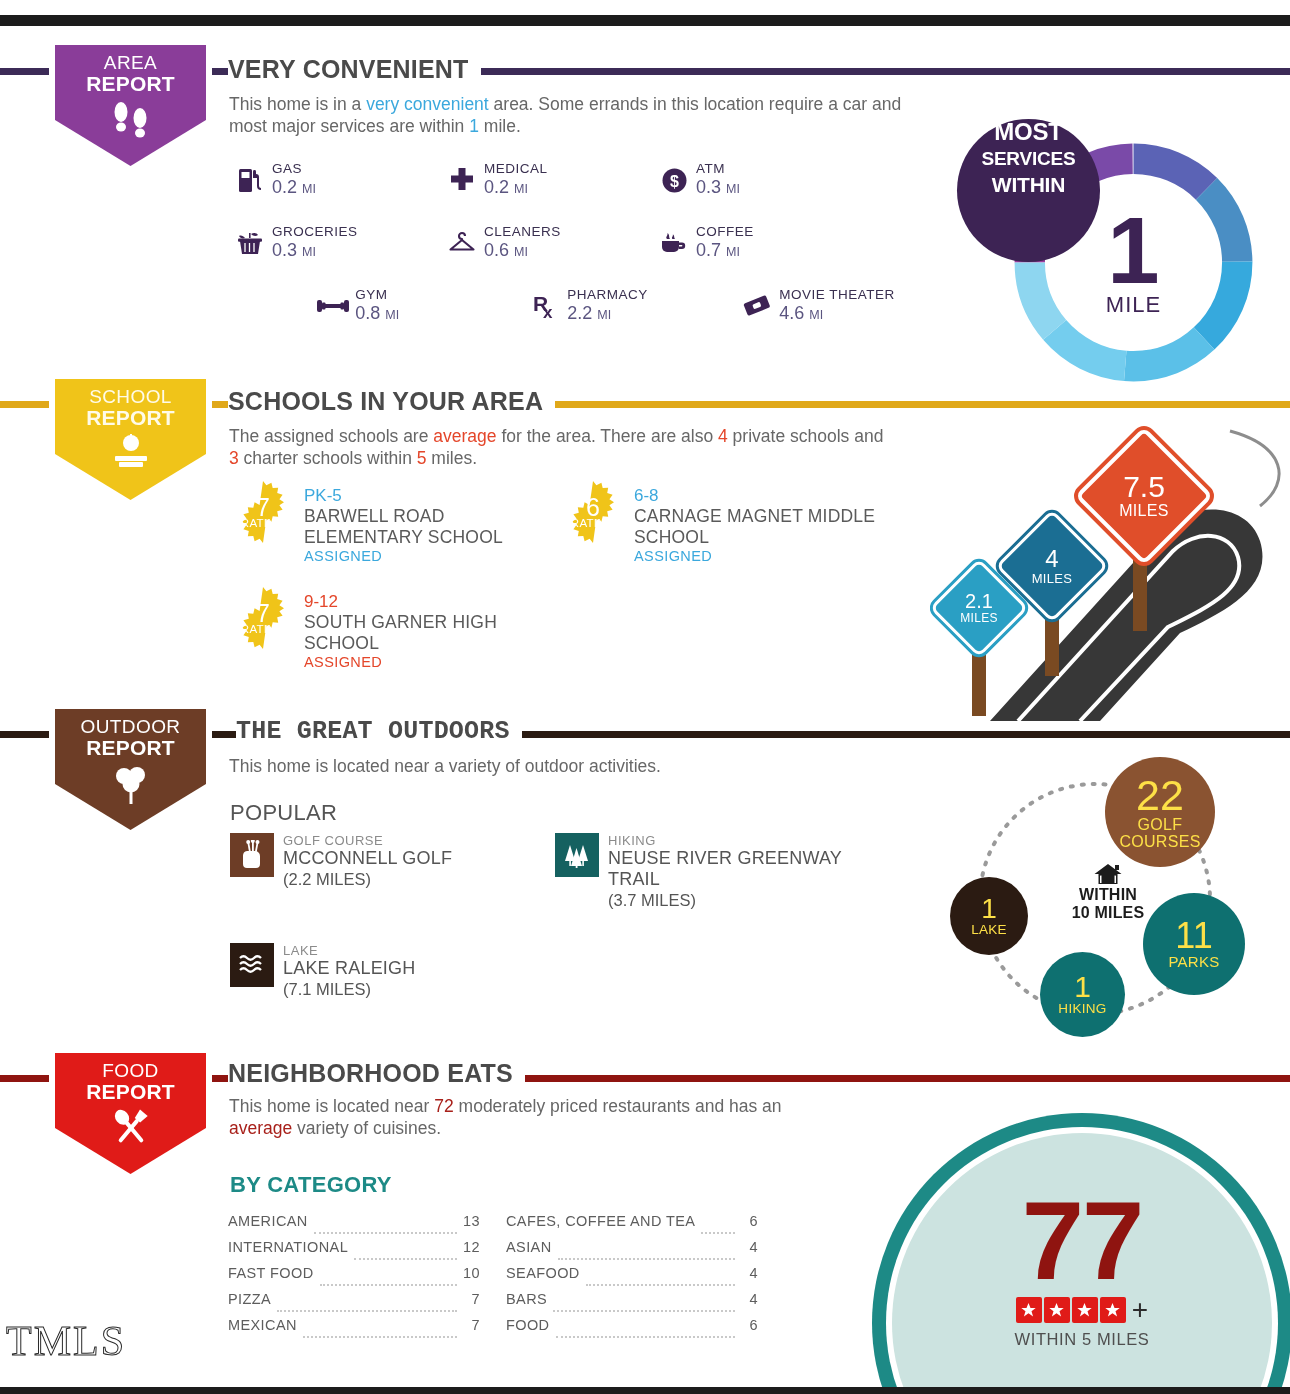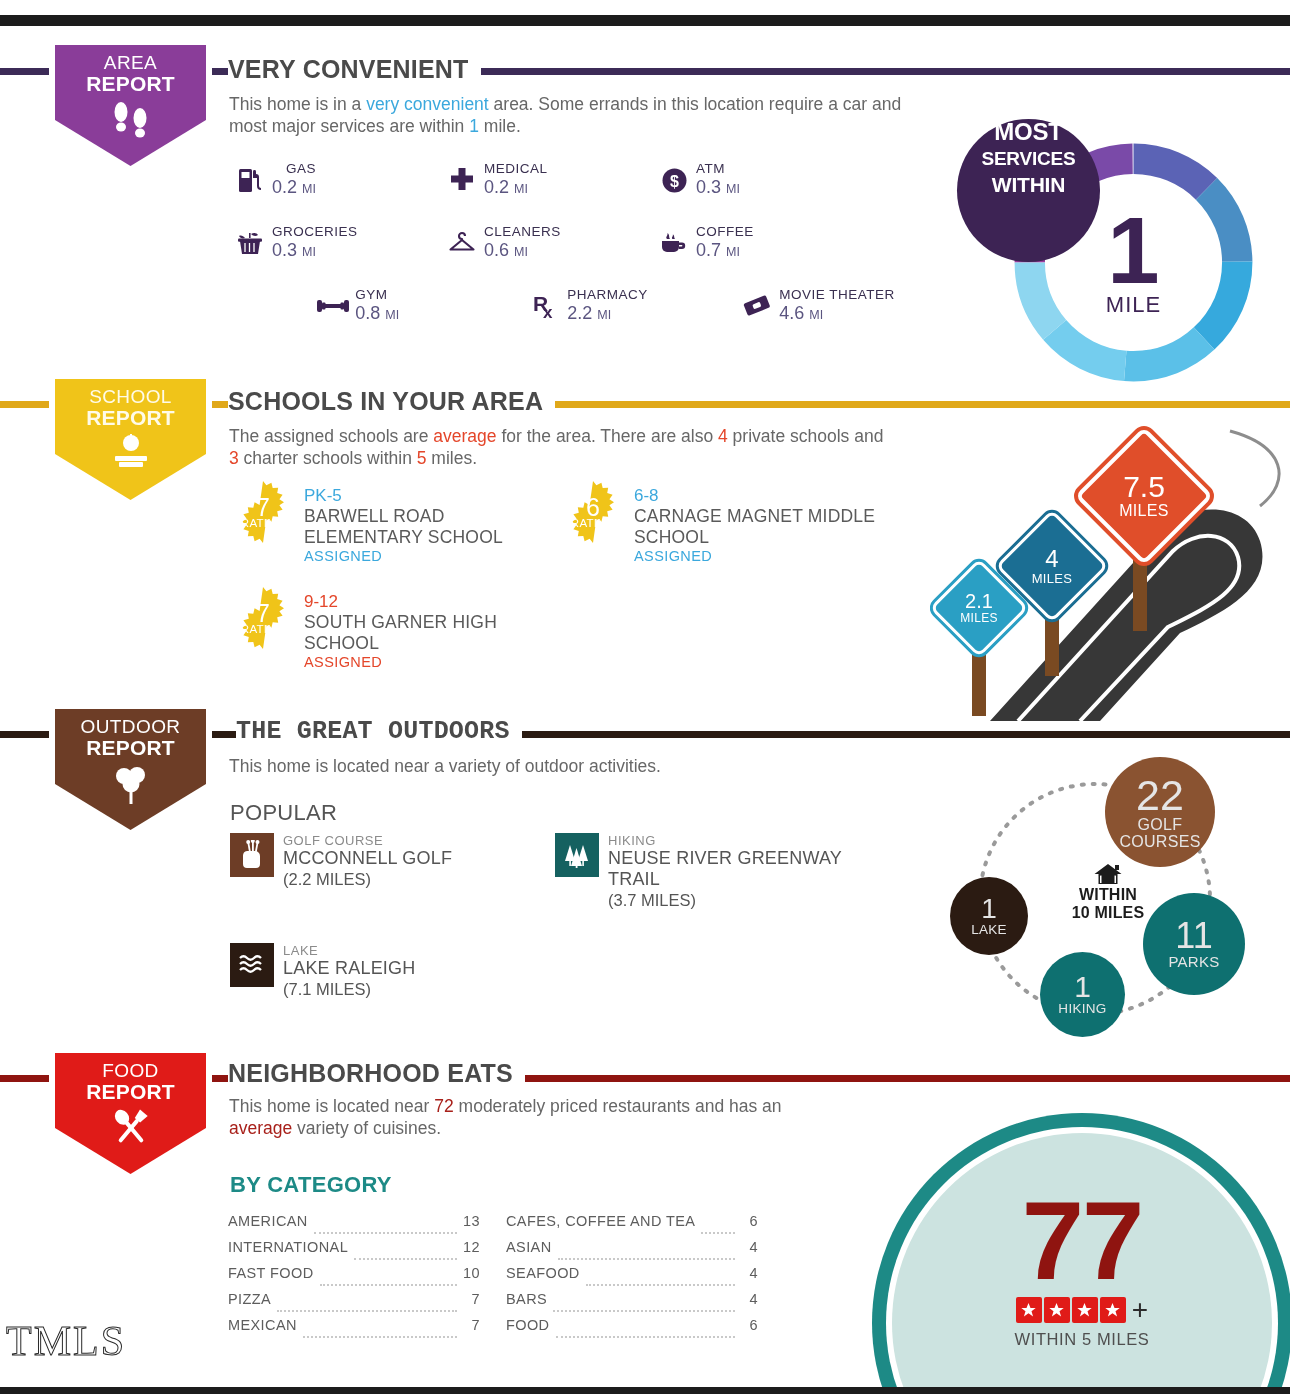--- a/index.html
+++ b/index.html
@@ -117,21 +117,21 @@
   .pop-head { position:absolute; left:230px; top:785px; font-size:22px; color:#555; letter-spacing:.3px; }
   .out-grid { position:absolute; left:230px; top:818px; width:700px; }
   .out { display:flex; align-items:flex-start; }
   .out .sq { width:44px; height:44px; flex:0 0 44px; margin-right:9px; display:flex; align-items:center; justify-content:center; }
   .out .cat { font-size:13px; color:#8b8b8b; letter-spacing:.5px; line-height:15px; }
   .out .nm  { font-size:18px; color:#555; letter-spacing:.2px; line-height:21px; }
   .out .mi  { font-size:16.5px; color:#555; line-height:20px; }
 
   
   .bubwrap { position:absolute; left:935px; top:742px; width:330px; height:285px; }
-  .bub { position:absolute; border-radius:50%; color:#e5e5e5; display:flex;
+  .bub { position:absolute; border-radius:50%; color:#fde047; display:flex;
     flex-direction:column; align-items:center; justify-content:center; text-align:center; z-index:3;}
   .bub .bn { font-weight:400; line-height:1; }
   .bub .bl { line-height:1.05; letter-spacing:.3px; }
   .bubcenter { position:absolute; left:118px; top:105px; width:110px; text-align:center; z-index:4;}
   .bubcenter .ct { font-size:16px; font-weight:700; color:#1c1c1c; line-height:18px; letter-spacing:.2px;}
 
   
   .bycat-head { position:absolute; left:230px; top:1157px; font-size:22px; font-weight:700; color:#1d8a86; letter-spacing:.3px; }
   .cat-cols { position:absolute; left:228px; top:1198px; width:530px; display:flex; gap:26px; }
   .cat-col { width:252px; }
@@ -192,21 +192,21 @@
   </div>
   <div class="bstub" style="left:206px;top:53px;background:#3c2b57;"></div>
 
   <div class="sec-title" style="left:228px;top:40px;">VERY CONVENIENT</div>
   <div class="sec-sub" style="left:229px;top:78px;">
     <span>This home is in a </span><span class="hl-blue">very convenient</span><span> area. Some errands in this location require a car and most major services are within </span><span class="hl-blue">1</span><span> mile.</span>
   </div>
 
   <div class="svc-grid">
     <div class="svc-row" style="height:63px;">
-      <div class="svc" style="width:212px;text-align:right;">
+      <div class="svc" style="width:212px;">
         <div class="ico">
           <svg width="24" height="28" viewBox="0 0 24 28">
               <g fill="#3d2354">
             <rect x="1" y="3" width="13" height="23" rx="1.5"></rect>
                 <rect x="3.5" y="6" width="8" height="6" fill="#fff"></rect>
             <path d="M15 8h3a3 3 0 0 1 3 3v9a2 2 0 0 0 2 2v2a4 4 0 0 1-4-4v-8h-4z"></path>
             <rect x="15" y="4" width="3" height="5" rx="1.4"></rect>
               </g>
             </svg>
         </div>

